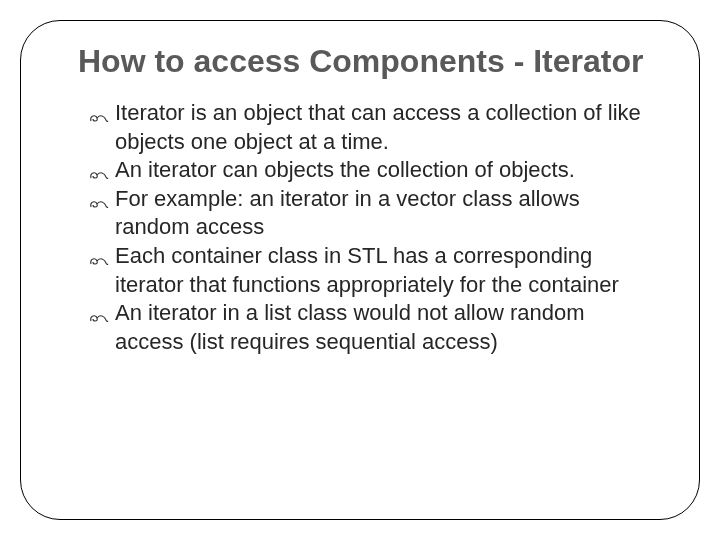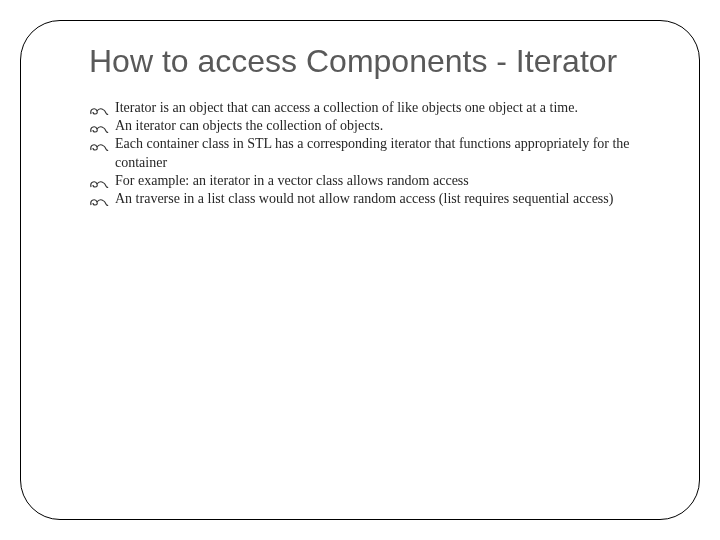--- a/index.html
+++ b/index.html
@@ -22,35 +22,35 @@
       border: 1.5px solid #000;
       border-radius: 40px;
       padding: 20px 50px 30px 50px;
       position: relative;
     }
     .title {
       font-size: 32px;
       color: #595959;
       line-height: 1.25;
       margin-bottom: 18px;
-      margin-left: 18px;
-      font-weight: normal;
+      margin-left: 7px;
+      font-weight: bold;
     }
     .bullets {
       list-style: none;
       padding-left: 18px;
     }
     .bullets li {
-      font-size: 14px;
+      font-size: 22px;
       color: #262626;
       line-height: 1.3;
       margin-bottom: 0px;
       position: relative;
       padding-left: 26px;
-      font-family: Liberation Serif, serif;
+      font-family: Liberation Sans, sans-serif;
     }
     .bullet-icon {
       position: absolute;
       left: 0;
       top: 6px;
       width: 20px;
       height: 14px;
     }
     .bullet-icon svg {
       width: 100%;
@@ -78,32 +78,32 @@
           </svg>
       </span>
       <span>An iterator can objects the collection of objects.</span>
     </li>
     <li>
       <span class="bullet-icon">
         <svg viewBox="0 0 20 14">
             <path d="M 2 9 Q 1 5 4 4 Q 7 3 8 6 Q 9 9 6 9 Q 4 9 4 7 M 8 6 Q 10 3 13 4 Q 16 5 17 8 Q 18 10 19 9" fill="none" stroke="#333" stroke-width="1.2"></path>
           </svg>
       </span>
+      <span>For example:  an iterator in a vector class allows random access</span>
+    </li>
+    <li>
+      <span class="bullet-icon">
+        <svg viewBox="0 0 20 14">
+            <path d="M 2 9 Q 1 5 4 4 Q 7 3 8 6 Q 9 9 6 9 Q 4 9 4 7 M 8 6 Q 10 3 13 4 Q 16 5 17 8 Q 18 10 19 9" fill="none" stroke="#333" stroke-width="1.2"></path>
+          </svg>
+      </span>
       <span>Each container class in STL has a corresponding iterator that functions appropriately for the container</span>
     </li>
     <li>
       <span class="bullet-icon">
         <svg viewBox="0 0 20 14">
             <path d="M 2 9 Q 1 5 4 4 Q 7 3 8 6 Q 9 9 6 9 Q 4 9 4 7 M 8 6 Q 10 3 13 4 Q 16 5 17 8 Q 18 10 19 9" fill="none" stroke="#333" stroke-width="1.2"></path>
           </svg>
       </span>
-      <span>For example:  an iterator in a vector class allows random access</span>
-    </li>
-    <li>
-      <span class="bullet-icon">
-        <svg viewBox="0 0 20 14">
-            <path d="M 2 9 Q 1 5 4 4 Q 7 3 8 6 Q 9 9 6 9 Q 4 9 4 7 M 8 6 Q 10 3 13 4 Q 16 5 17 8 Q 18 10 19 9" fill="none" stroke="#333" stroke-width="1.2"></path>
-          </svg>
-      </span>
-      <span>An traverse in a list class would not allow random access (list requires sequential access)</span>
+      <span>An iterator in a list class would not allow random access (list requires sequential access)</span>
     </li>
   </ul>
 </div>
 
 </body></html>

